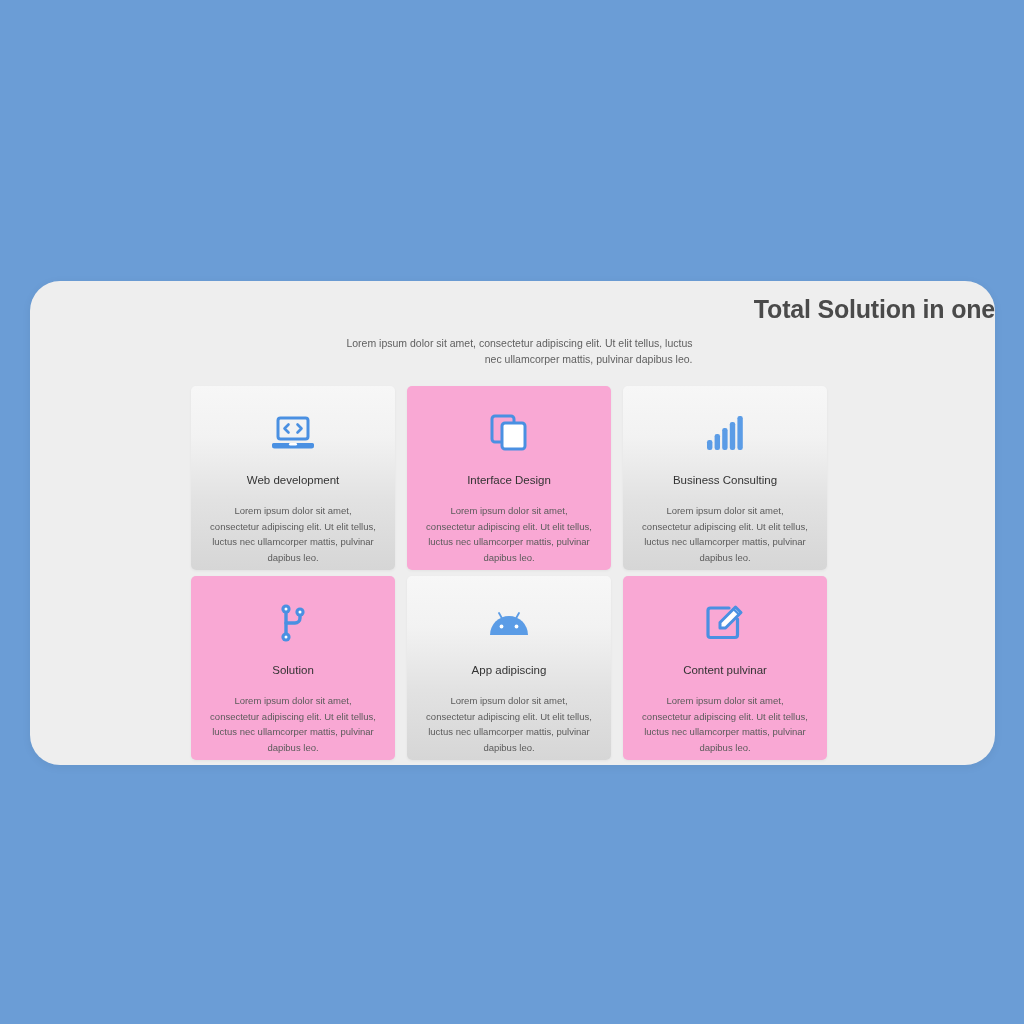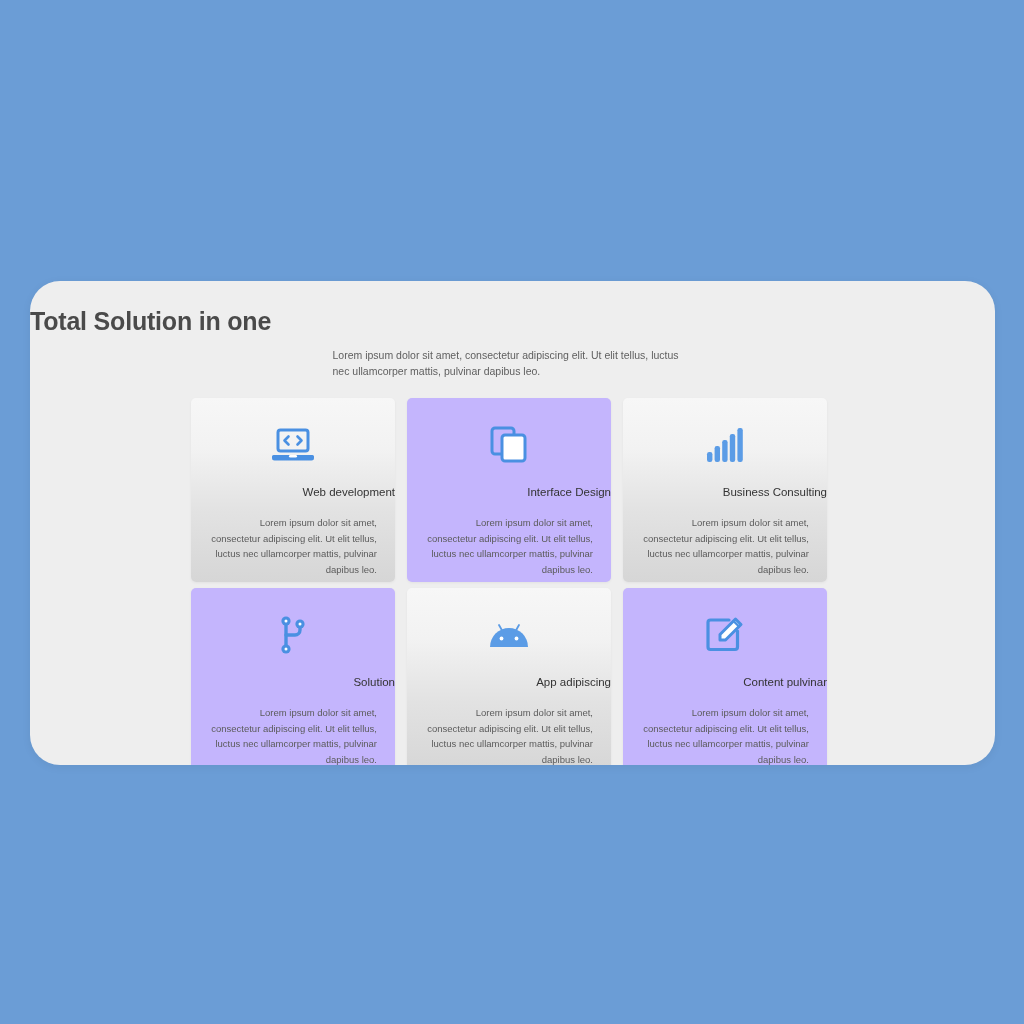--- a/index.html
+++ b/index.html
@@ -22,22 +22,22 @@
     top: 281px;
     width: 965px;
     height: 484px;
     background: #eeeeee;
     border-radius: 30px;
     box-shadow: 0 2px 10px rgba(0,0,0,0.06);
     overflow: hidden;
   }
 
   #heading-block {
-    padding-top: 24px;
-    text-align: left;
+    padding-top: 12px;
+    text-align: right;
   }
 
   #section-title {
     font-size: 25px;
     font-weight: bold;
     color: #4a4a4a;
     letter-spacing: -0.2px;
     line-height: 32px;
   }
 
@@ -55,26 +55,26 @@
     display: grid;
     grid-template-columns: repeat(3, 204px);
     grid-template-rows: repeat(2, 184px);
     column-gap: 12px;
     row-gap: 6px;
   }
 
   .card {
     border-radius: 5px;
     padding-top: 24px;
-    text-align: right;
+    text-align: center;
     box-shadow: 0 1px 3px rgba(0,0,0,0.05);
   }
 
   .card.plain {
-    background: #c4b5fd;
+    background: #f9a8d4;
   }
 
   .card.shaded {
     background: linear-gradient(to bottom, #f7f7f7 0%, #f2f2f2 28%, #e2e2e2 62%, #d6d6d6 100%);
   }
 
   .card-icon {
     height: 46px;
     display: flex;
     align-items: center;

